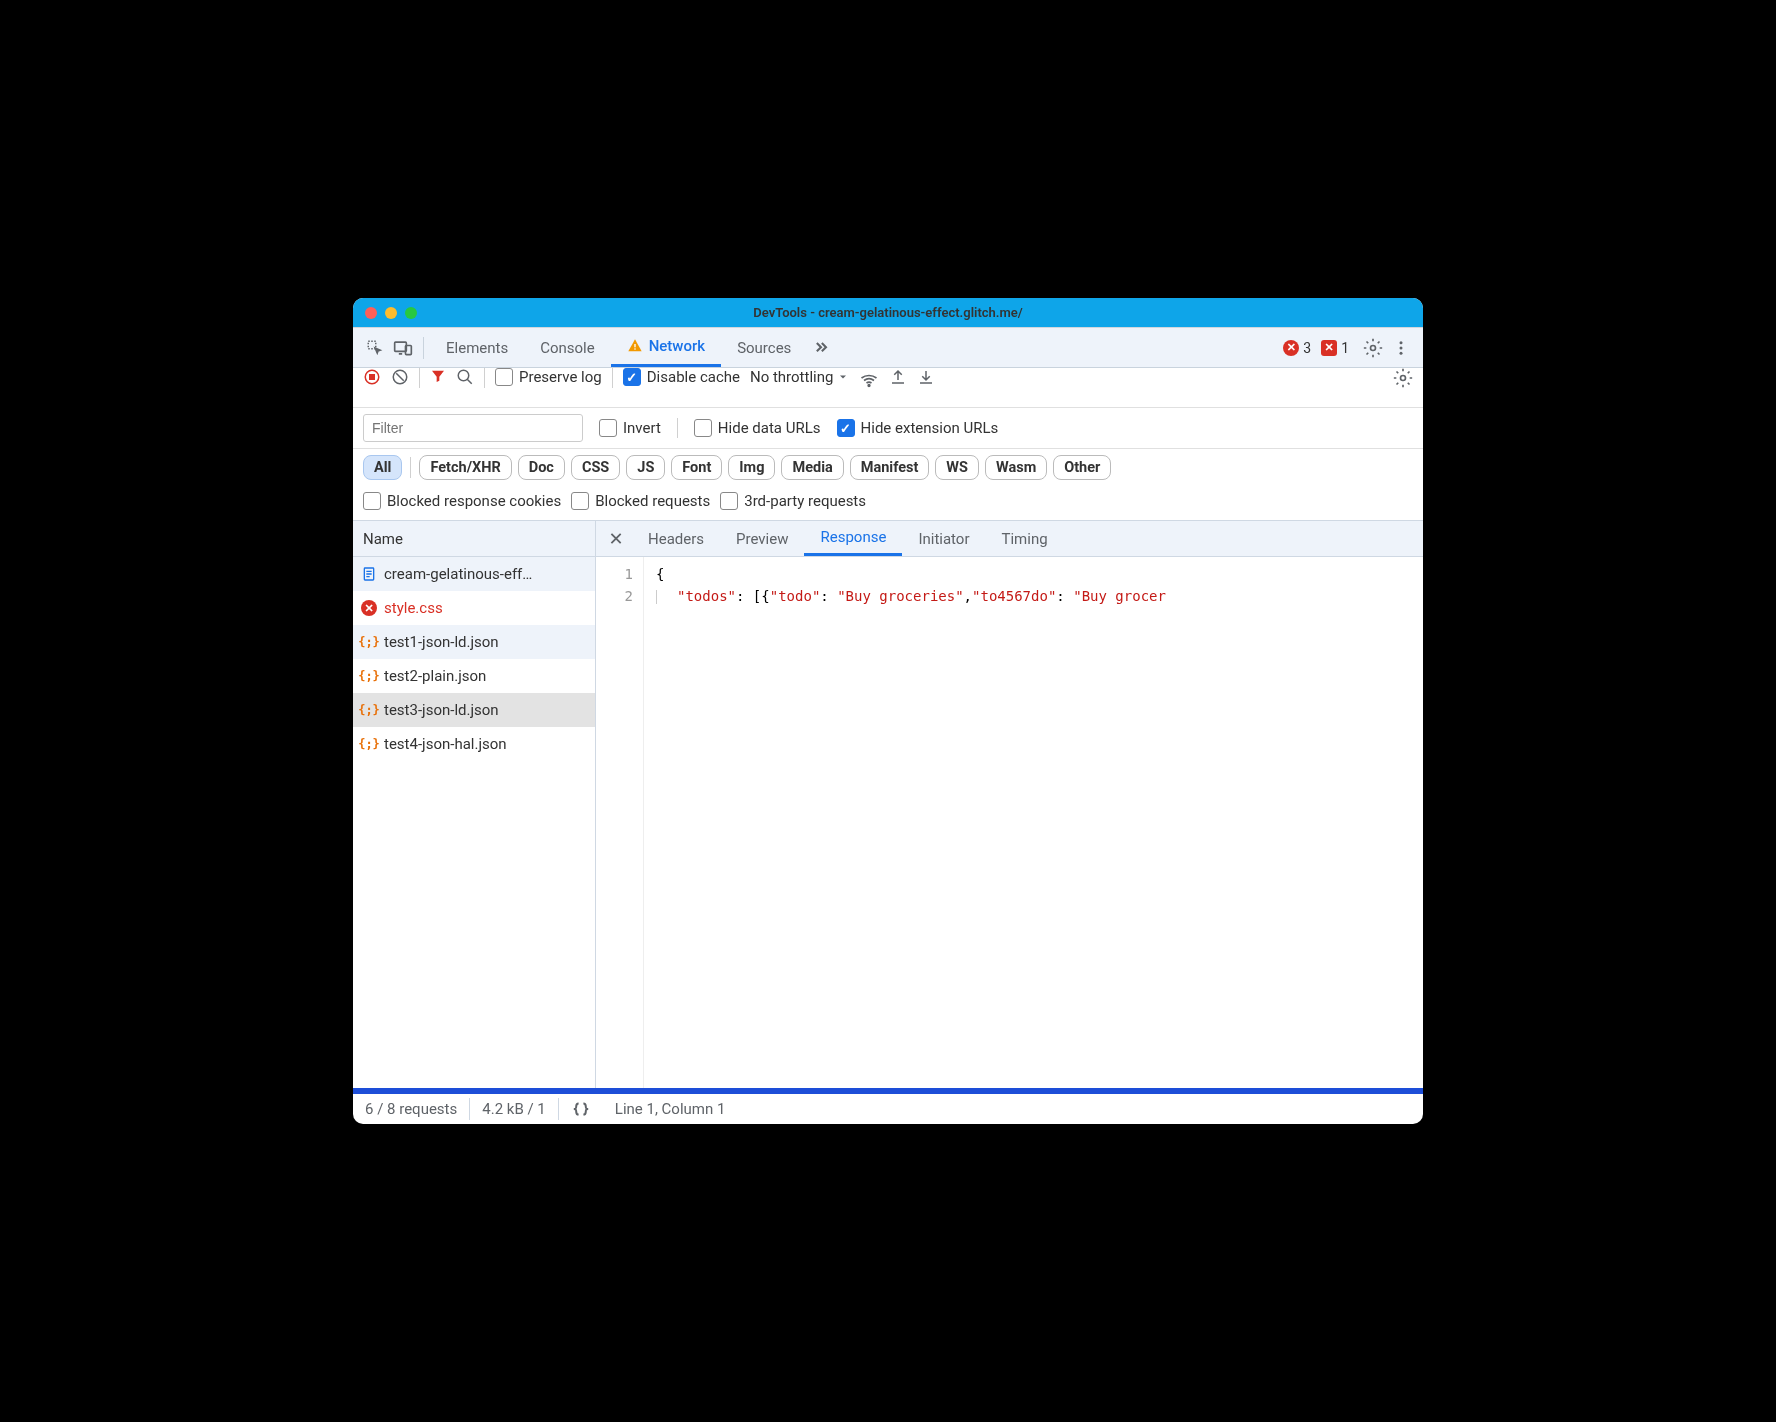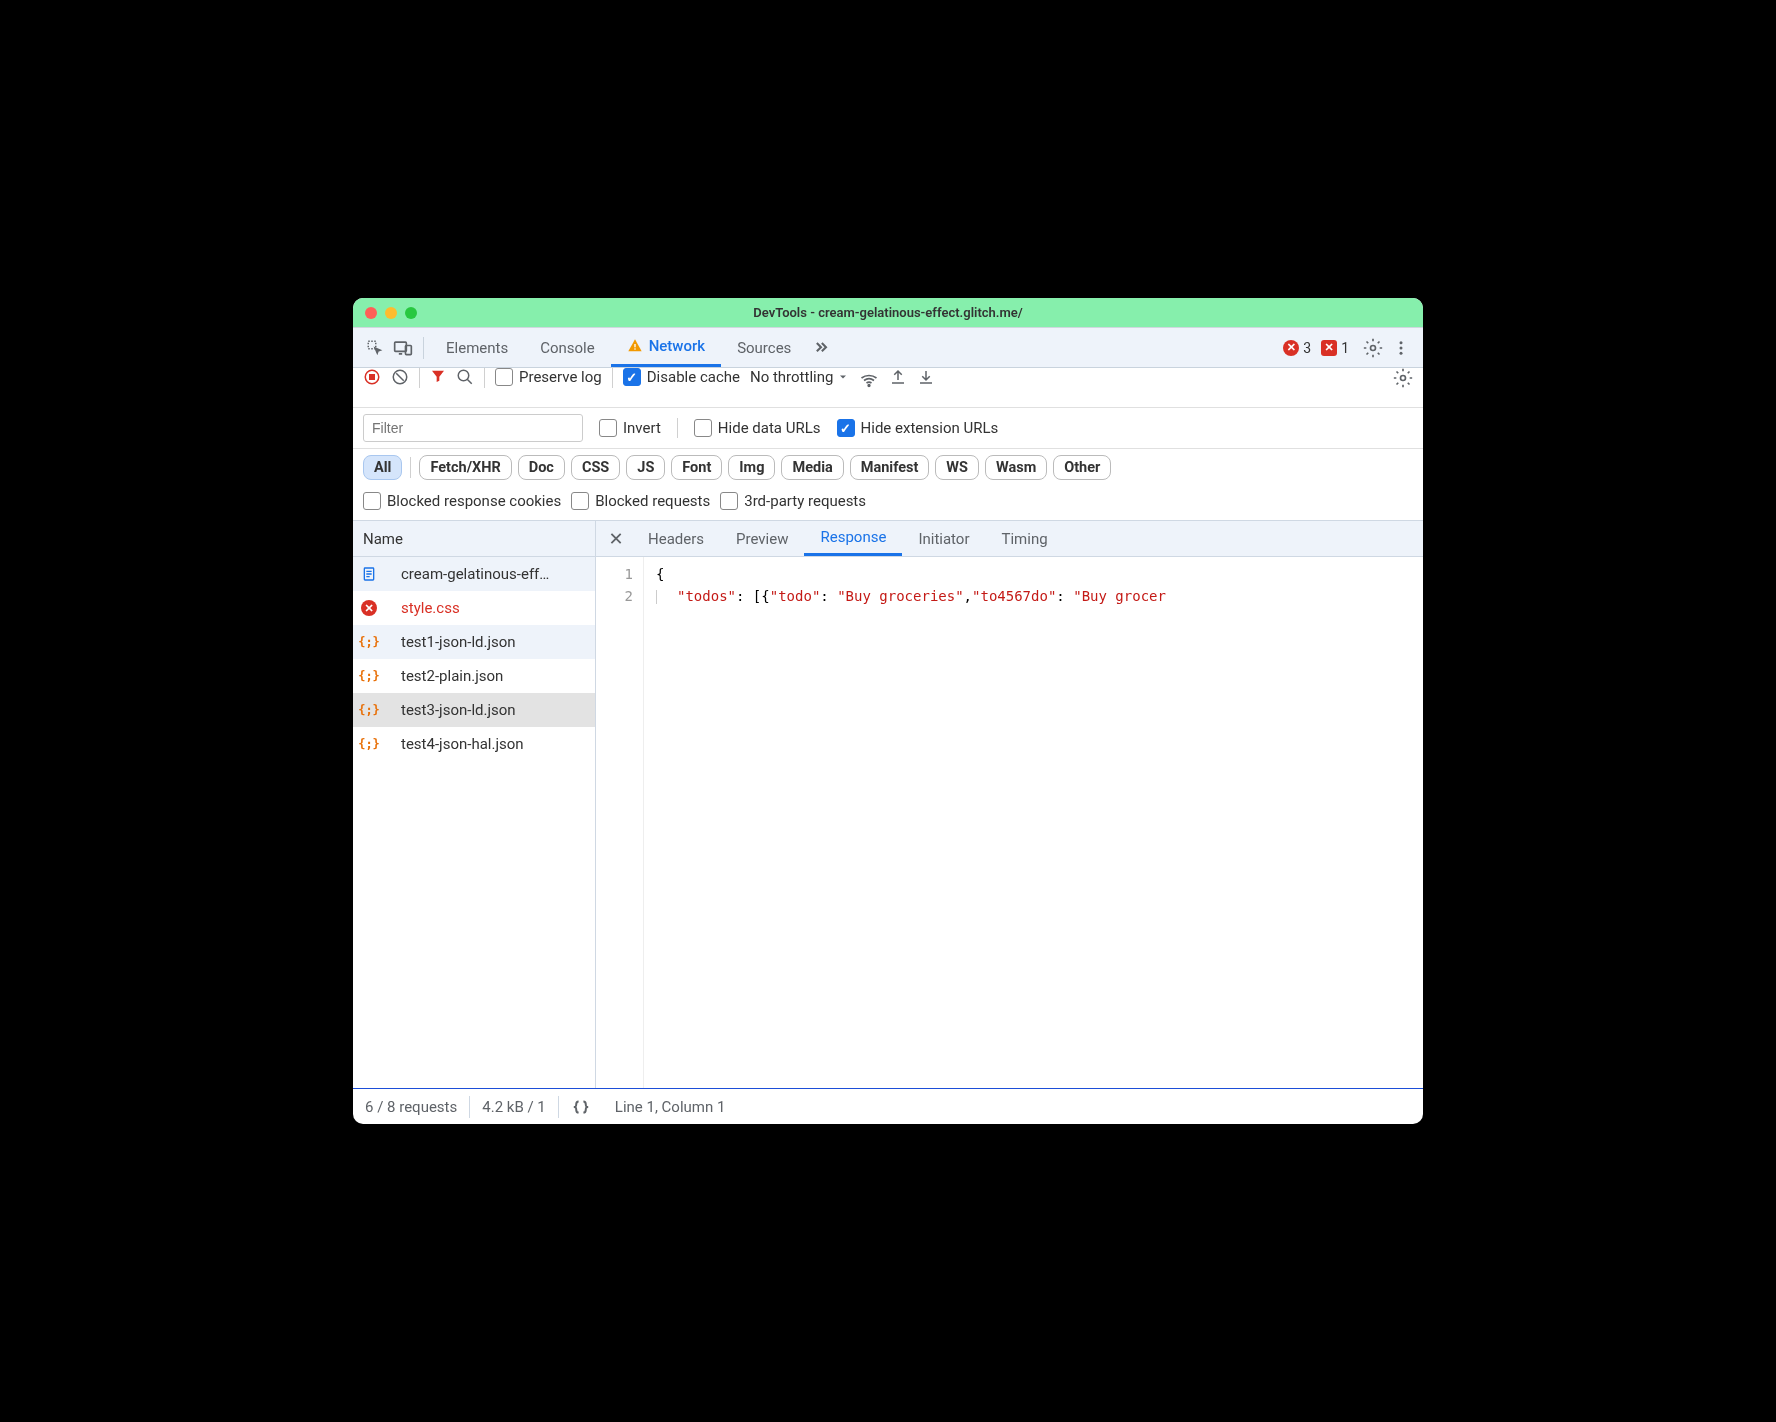--- a/index.html
+++ b/index.html
@@ -18,21 +18,21 @@
   height: 826px;
   background: #fff;
   border-radius: 10px;
   overflow: hidden;
   box-shadow: 0 20px 60px rgba(0,0,0,0.5);
   display: flex;
   flex-direction: column;
 }
 .titlebar {
   height: 30px;
-  background: #86efac;
+  background: #0ea5e9;
   display: flex;
   align-items: center;
   padding: 0 12px;
   border-bottom: 1px solid #d0d7de;
   position: relative;
 }
 .traffic-lights { display: flex; gap: 8px; }
 .tl { width: 12px; height: 12px; border-radius: 50%; }
 .tl.red { background: #ff5f57; }
 .tl.yellow { background: #febc2e; }
@@ -153,21 +153,21 @@
   padding: 0 10px;
   font-size: 15px;
   color: #333;
   border-bottom: 1px solid #cfd8e3;
 }
 .req-row {
   height: 34px;
   display: flex;
   align-items: center;
   padding: 0 8px;
-  gap: 24px;
+  gap: 7px;
   font-size: 15px;
   cursor: pointer;
   white-space: nowrap;
   overflow: hidden;
   text-overflow: ellipsis;
 }
 .req-row.alt { background: #eef3fa; }
 .req-row.selected { background: #e3e3e3; }
 .req-row.error { color: #d93025; }
 .req-icon { width: 16px; height: 16px; flex-shrink: 0; display: flex; align-items: center; justify-content: center; }
@@ -214,21 +214,21 @@
   border-right: 1px solid #eee;
 }
 .codebody { padding: 6px 0 0 12px; line-height: 22px; overflow: hidden; }
 .pun { color: #000; }
 .key { color: #c41a16; }
 .str { color: #c41a16; }
 .indent-line { display:inline-block; width:1px; height:14px; background:#ccc; margin-right:20px; vertical-align:middle; }
 
 .statusbar {
   height: 36px;
-  border-top: 1px solid #1d4ed8;
+  border-top: 6px solid #1d4ed8;
   display: flex;
   align-items: center;
   font-size: 15px;
   color: #5f6368;
 }
 .statusbar .seg { padding: 0 12px; height: 100%; display: flex; align-items: center; }
 .statusbar .vd { width: 1px; height: 22px; background: #cfd8e3; }
 svg { display: block; }
 </style>
 </head>

